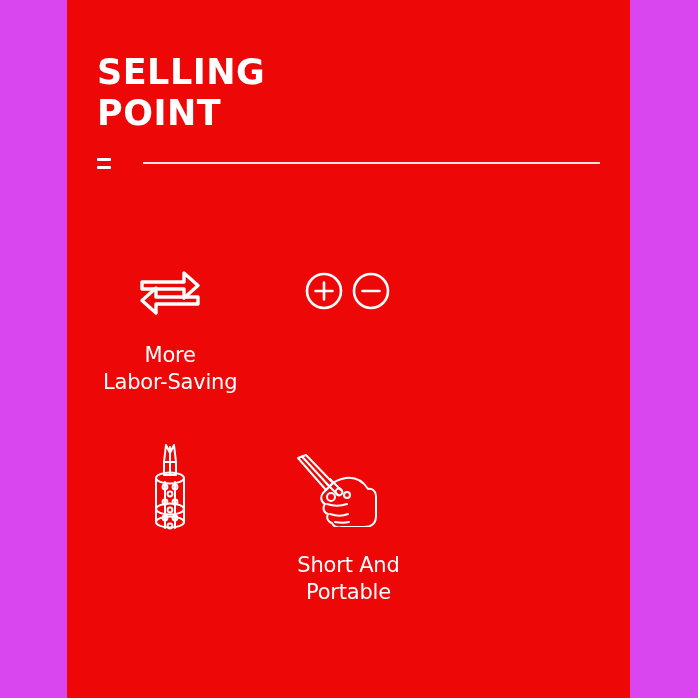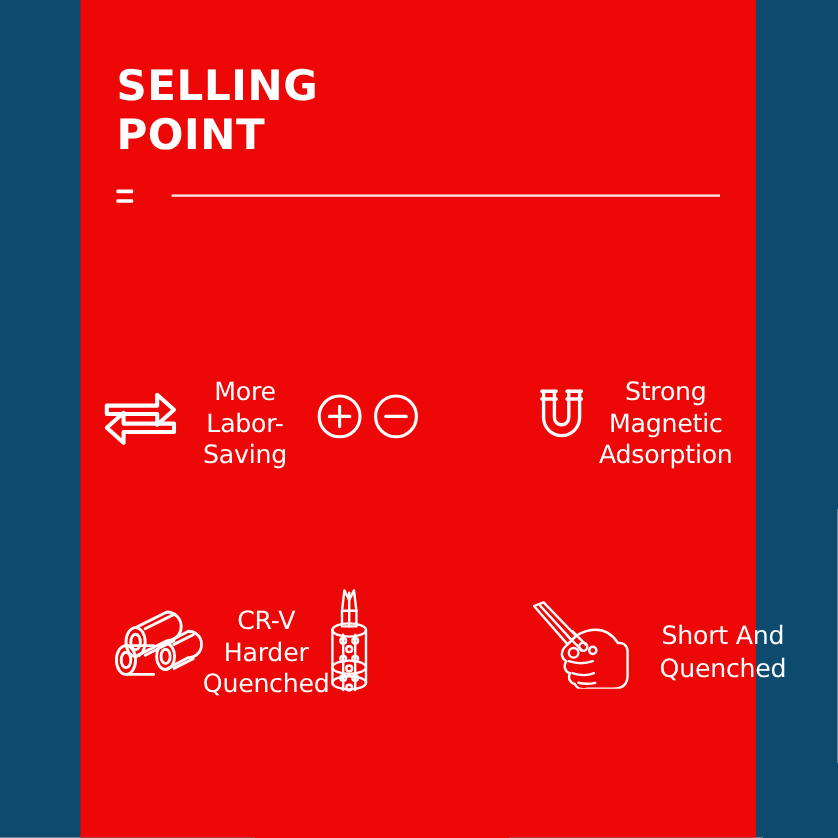--- a/index.html
+++ b/index.html
@@ -13,21 +13,21 @@
     height: 698px;
     overflow: hidden;
     font-family: "Liberation Sans", sans-serif;
     -webkit-font-smoothing: antialiased;
   }
 
   #page {
     position: relative;
     width: 698px;
     height: 698px;
-    background: #0c4a6e;
+    background: #d946ef;
   }
 
   
   #panel {
     position: absolute;
     left: 67px;
     top: 0;
     width: 563px;
     height: 698px;
     background: #ed0707;
@@ -90,21 +90,21 @@
     left: 14px;
     top: 252px;
     width: 535px;
     display: flex;
     flex-wrap: wrap;
   }
   .cell {
     width: 33.3333%;
     box-sizing: border-box;
     display: flex;
-    flex-direction: row;
+    flex-direction: column;
     align-items: center;
     padding: 0 2px;
   }
   .row-1 .cell { height: 190px; }
   .row-2 .cell { height: 190px; }
 
   .icon-box {
     height: 78px;
     display: flex;
     align-items: center;
@@ -166,59 +166,25 @@
           <div class="icon-box">
             <svg width="92" height="42" viewBox="0 0 92 42" fill="none" stroke="#ffffff" stroke-width="2.6" stroke-linecap="round">
               <circle cx="22" cy="21" r="17"></circle>
               <path d="M22 12.5 V29.5 M13.5 21 H30.5"></path>
               <circle cx="69" cy="21" r="17"></circle>
               <path d="M60.5 21 H77.5"></path>
             </svg>
           </div>
         </div>
 
-        <div class="cell">
-          <div class="icon-box">
-            <svg width="56" height="52" viewBox="0 0 56 52" fill="none" stroke="#ffffff" stroke-width="2.8" stroke-linecap="round" stroke-linejoin="round">
-              <path d="M13 5 V27 a15 15 0 0 0 30 0 V5"></path>
-              <path d="M22 5 V27 a6 6 0 0 0 12 0 V5"></path>
-              <path d="M11.5 5 H23.5 M32.5 5 H44.5"></path>
-              <path d="M11.5 11.5 H23.5 M32.5 11.5 H44.5"></path>
-            </svg>
-          </div>
-          <div class="cell-label">Strong Magnetic
-Adsorption</div>
-        </div>
 
       </div>
 
       <div class="grid-row row-2">
 
-        <div class="cell">
-          <div class="icon-box tall">
-            <svg width="86" height="66" viewBox="0 0 86 66" fill="none" stroke="#ffffff" stroke-width="2.4" stroke-linecap="round" stroke-linejoin="round">
-
-              <path d="M30 19 L56 6 a12 12 0 0 1 0 24 L30 43"></path>
-              <ellipse cx="30" cy="31" rx="8" ry="12"></ellipse>
-              <ellipse cx="30" cy="31" rx="4" ry="6.5"></ellipse>
-              <path d="M38 20 L62 8 M38 42 L62 30"></path>
-
-              <path d="M55 32 L74 22 a11 11 0 0 1 0 22 L55 54"></path>
-              <ellipse cx="55" cy="43" rx="7.5" ry="11"></ellipse>
-              <ellipse cx="55" cy="43" rx="3.8" ry="6"></ellipse>
-              <path d="M62 33 L78 25 M62 53 L78 45"></path>
-
-              <ellipse cx="22" cy="46" rx="8" ry="12"></ellipse>
-              <ellipse cx="22" cy="46" rx="4" ry="6.5"></ellipse>
-              <path d="M22 34 L45 34 M22 58 L45 58"></path>
-            </svg>
-          </div>
-          <div class="cell-label">CR-V Harder
-Quenched</div>
-        </div>
 
         <div class="cell">
           <div class="icon-box tall">
             <svg width="60" height="96" viewBox="0 0 60 96" fill="none" stroke="#ffffff" stroke-width="2" stroke-linecap="round" stroke-linejoin="round">
 
               <path d="M24 20 L26 3 L30 11 L34 3 L36 20"></path>
               <path d="M30 5 V19"></path>
 
               <path d="M24 20 H36 V33 H24 Z"></path>
               <path d="M30 20 V33"></path>
@@ -267,21 +233,21 @@
 
               <circle cx="38" cy="44" r="4"></circle>
               <circle cx="46" cy="39" r="3.4"></circle>
               <circle cx="54" cy="42" r="3"></circle>
               <path d="M34 51 c6 2 14 2 20 0"></path>
               <path d="M37 61 c6 2 13 2 18 0"></path>
               <path d="M42 69 c5 1 10 1 14 0"></path>
             </svg>
           </div>
           <div class="cell-label">Short And
-Quenched</div>
+Portable</div>
         </div>
 
       </div>
 
     </div>
 
   </div>
 </div>
 
 </body></html>

